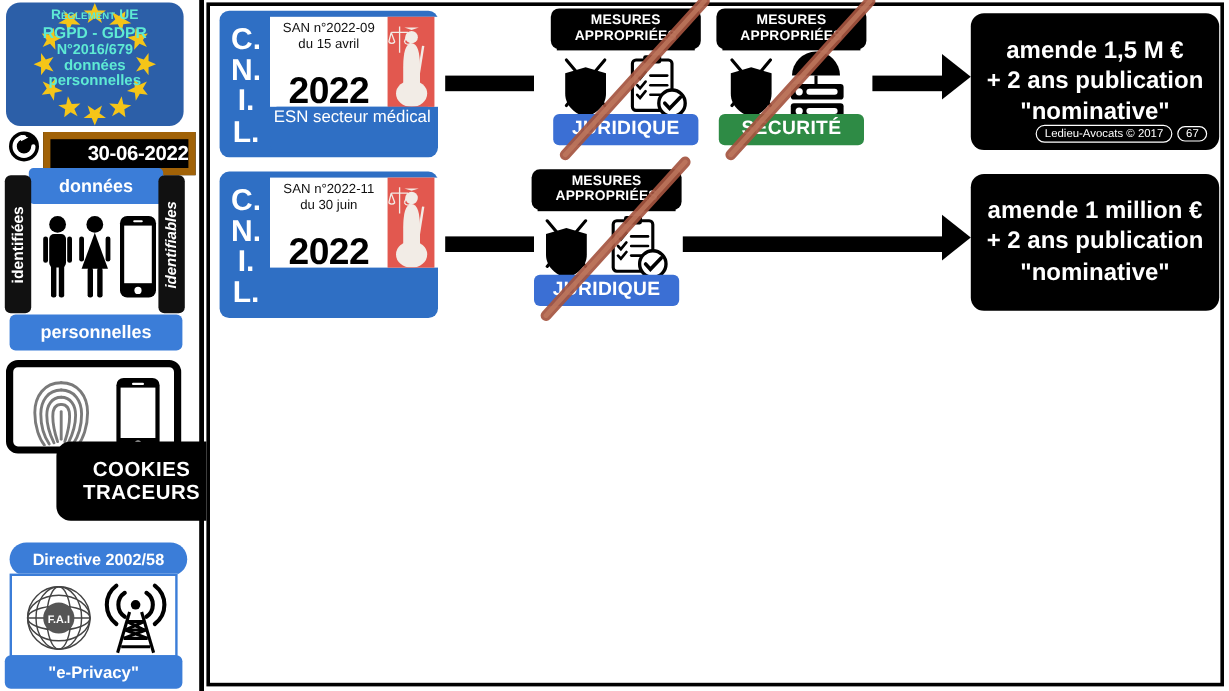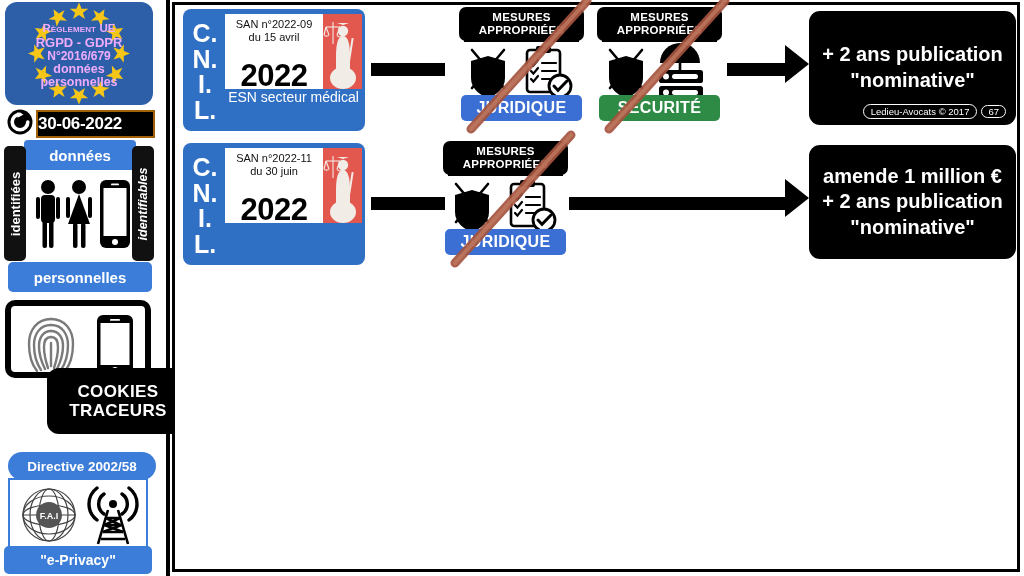--- a/index.html
+++ b/index.html
@@ -7,33 +7,33 @@
   .slide{position:relative;width:1024px;height:576px;background:#ffffff;}
 
   
   .sidebar{position:absolute;left:0;top:0;width:158px;height:576px;background:#ffffff;}
   .sb-divider{position:absolute;left:166px;top:0;width:4px;height:576px;background:#000;}
 
   
   .eu-panel{position:absolute;left:5px;top:2px;width:148px;height:103px;background:#2c5fa8;
             border-radius:12px;overflow:hidden;}
   .eu-stars{position:absolute;left:0;top:0;width:148px;height:103px;}
-  .eu-text{position:absolute;left:0;top:21px;width:148px;text-align:center;color:#f0abfc;
+  .eu-text{position:absolute;left:0;top:6px;width:148px;text-align:center;color:#5eead4;
            line-height:1.02;z-index:3;}
   .eu-l1{font-size:11.5px;font-weight:600;letter-spacing:.1px;font-variant:small-caps;}
   .eu-l2{font-size:13px;font-weight:bold;margin-top:1px;}
   .eu-l3{font-size:12px;font-weight:600;margin-top:1px;}
   .eu-l4{font-size:12.5px;font-weight:bold;margin-top:1px;}
   .eu-l5{font-size:12.5px;font-weight:bold;}
 
   
   .date-row{position:absolute;left:5px;top:108px;width:148px;height:28px;}
   .refresh-ico{position:absolute;left:2px;top:1px;width:26px;height:26px;}
   .date-box{position:absolute;left:31px;top:2px;width:115px;height:24px;background:#000;
-            border:2px solid #a16207;display:flex;align-items:center;justify-content:flex-start;}
+            border:6px solid #a16207;display:flex;align-items:center;justify-content:flex-end;}
   .date-box span{color:#fff;font-size:17px;font-weight:600;letter-spacing:-.3px;}
 
   
   .dp-panel{position:absolute;left:4px;top:140px;width:150px;height:155px;}
   .dp-top{position:absolute;left:20px;top:0;width:112px;height:30px;background:#3b7dd8;
           border-radius:4px;display:flex;align-items:center;justify-content:center;}
   .dp-top span{color:#fff;font-size:15px;font-weight:bold;}
   .dp-white{position:absolute;left:20px;top:28px;width:112px;height:88px;background:#fff;
             border-left:2px solid #eee;border-right:2px solid #eee;}
   .dp-left{position:absolute;left:0px;top:6px;width:22px;height:115px;background:#111;
@@ -74,21 +74,21 @@
 
   
   .frame{position:absolute;left:172px;top:2px;width:848px;height:570px;background:#fff;
          border:3px solid #000;box-sizing:border-box;}
 
   
   .cnil{position:absolute;background:#2f6fc4;border-radius:8px;}
   .cnil-letters{position:absolute;left:5px;top:2px;width:34px;height:100%;
                 display:flex;flex-direction:column;align-items:center;justify-content:center;
                 color:#fff;font-weight:bold;font-size:25px;line-height:1.02;}
-  .cnil-white{position:absolute;left:42px;top:5px;width:137px;height:75px;background:#fff;}
+  .cnil-white{position:absolute;left:42px;top:5px;width:137px;height:75px;background:#fff;padding-left:12px;}
   .cnil-san{position:absolute;left:0;top:4px;width:98px;text-align:center;color:#111;
             font-size:11px;line-height:1.2;}
   .cnil-year{position:absolute;left:0;top:44px;width:98px;text-align:center;color:#000;
              font-size:31px;font-weight:bold;letter-spacing:-.5px;}
   .cnil-liberty{position:absolute;left:98px;top:0;width:39px;height:75px;background:#e2584f;
                 overflow:hidden;}
   .cnil-sector{position:absolute;left:42px;top:80px;width:137px;height:38px;background:#2f6fc4;
                border-radius:6px;display:flex;justify-content:center;
                text-align:center;}
   .cnil-sector span{color:#fff;font-size:14px;line-height:1.15;}
@@ -413,20 +413,21 @@
         <line x1="142" y1="6" x2="26" y2="134" stroke="#a4543f" stroke-width="9" stroke-linecap="round" opacity="0.92"></line>
         <line x1="142" y1="6" x2="26" y2="134" stroke="#c0795f" stroke-width="4" stroke-linecap="round" opacity="0.8"></line>
       </svg>
     </div>
 
     <div class="arrow-line" style="left:552px;top:58px;width:60px;"></div>
     <div class="arrow-head" style="left:610px;top:40px;"></div>
 
     <div class="result" style="left:634px;top:6px;width:207px;height:114px;">
       <div class="result-txt">
+        <div>amende 1,5 M €</div>
         <div>+ 2 ans publication</div>
         <div>"nominative"</div>
       </div>
       <div class="footer-badge">
         <span class="fb-pill">Ledieu-Avocats © 2017</span>
         <span class="fb-pill num">67</span>
       </div>
     </div>
 
     <div class="cnil" style="left:8px;top:138px;width:182px;height:122px;">

